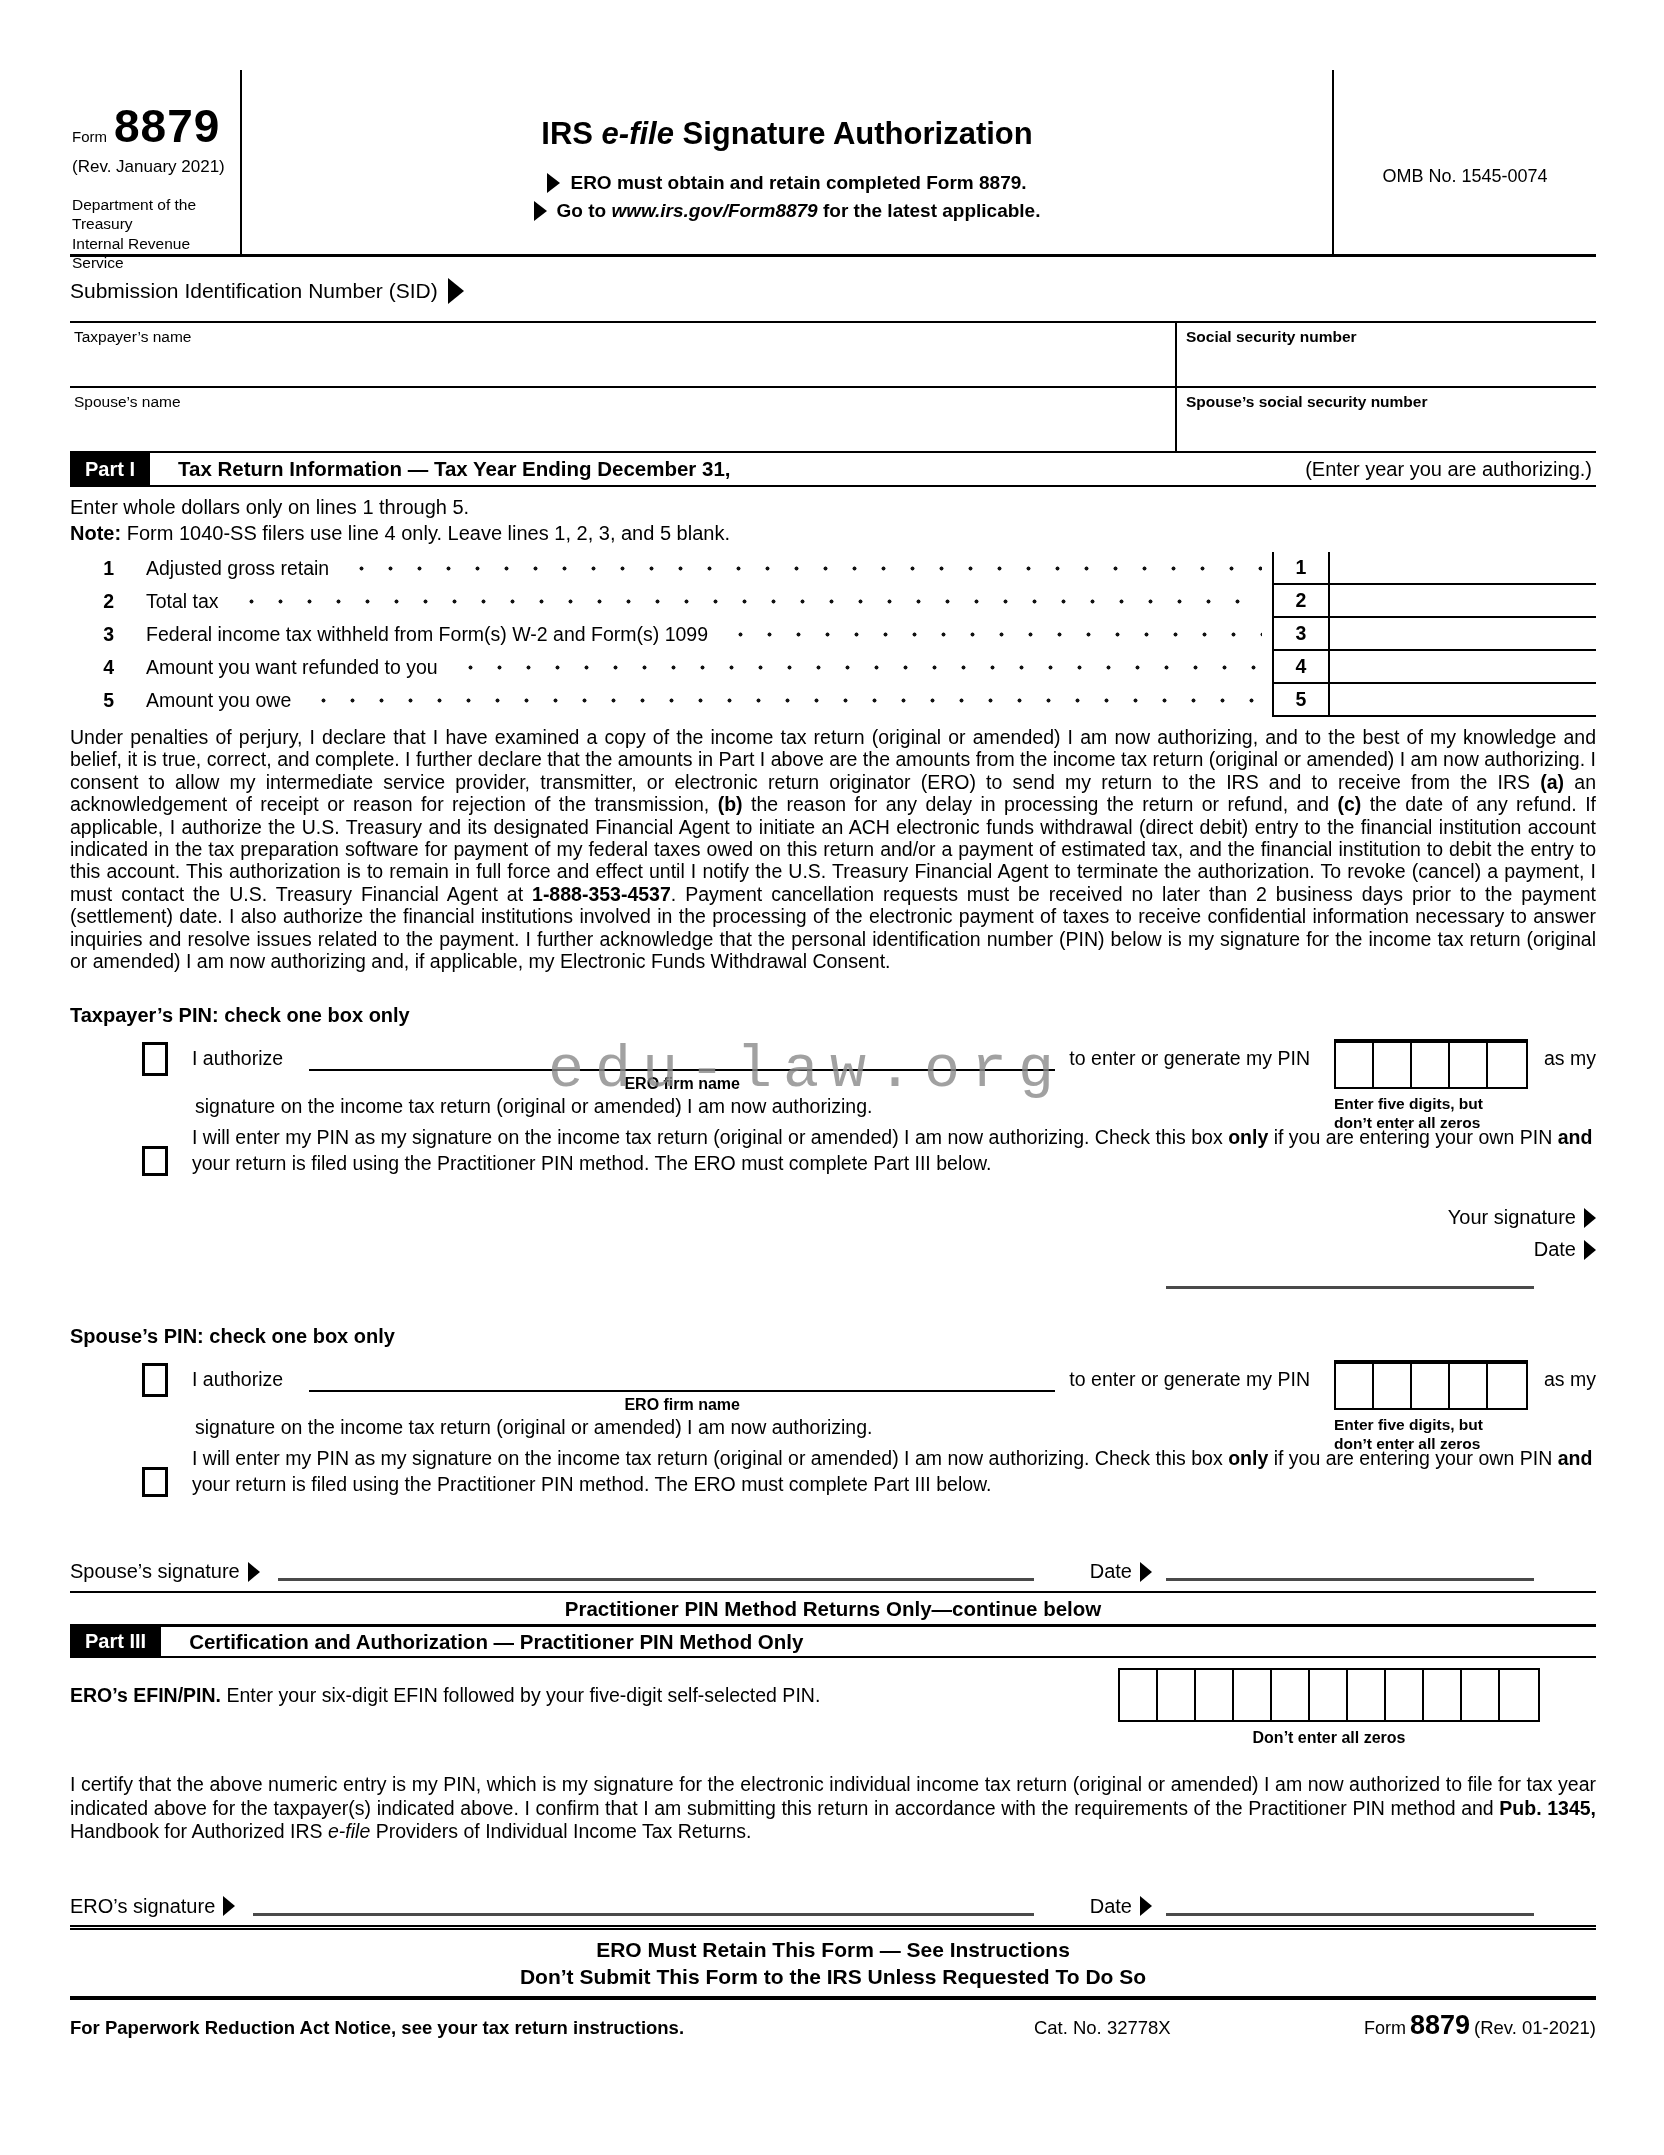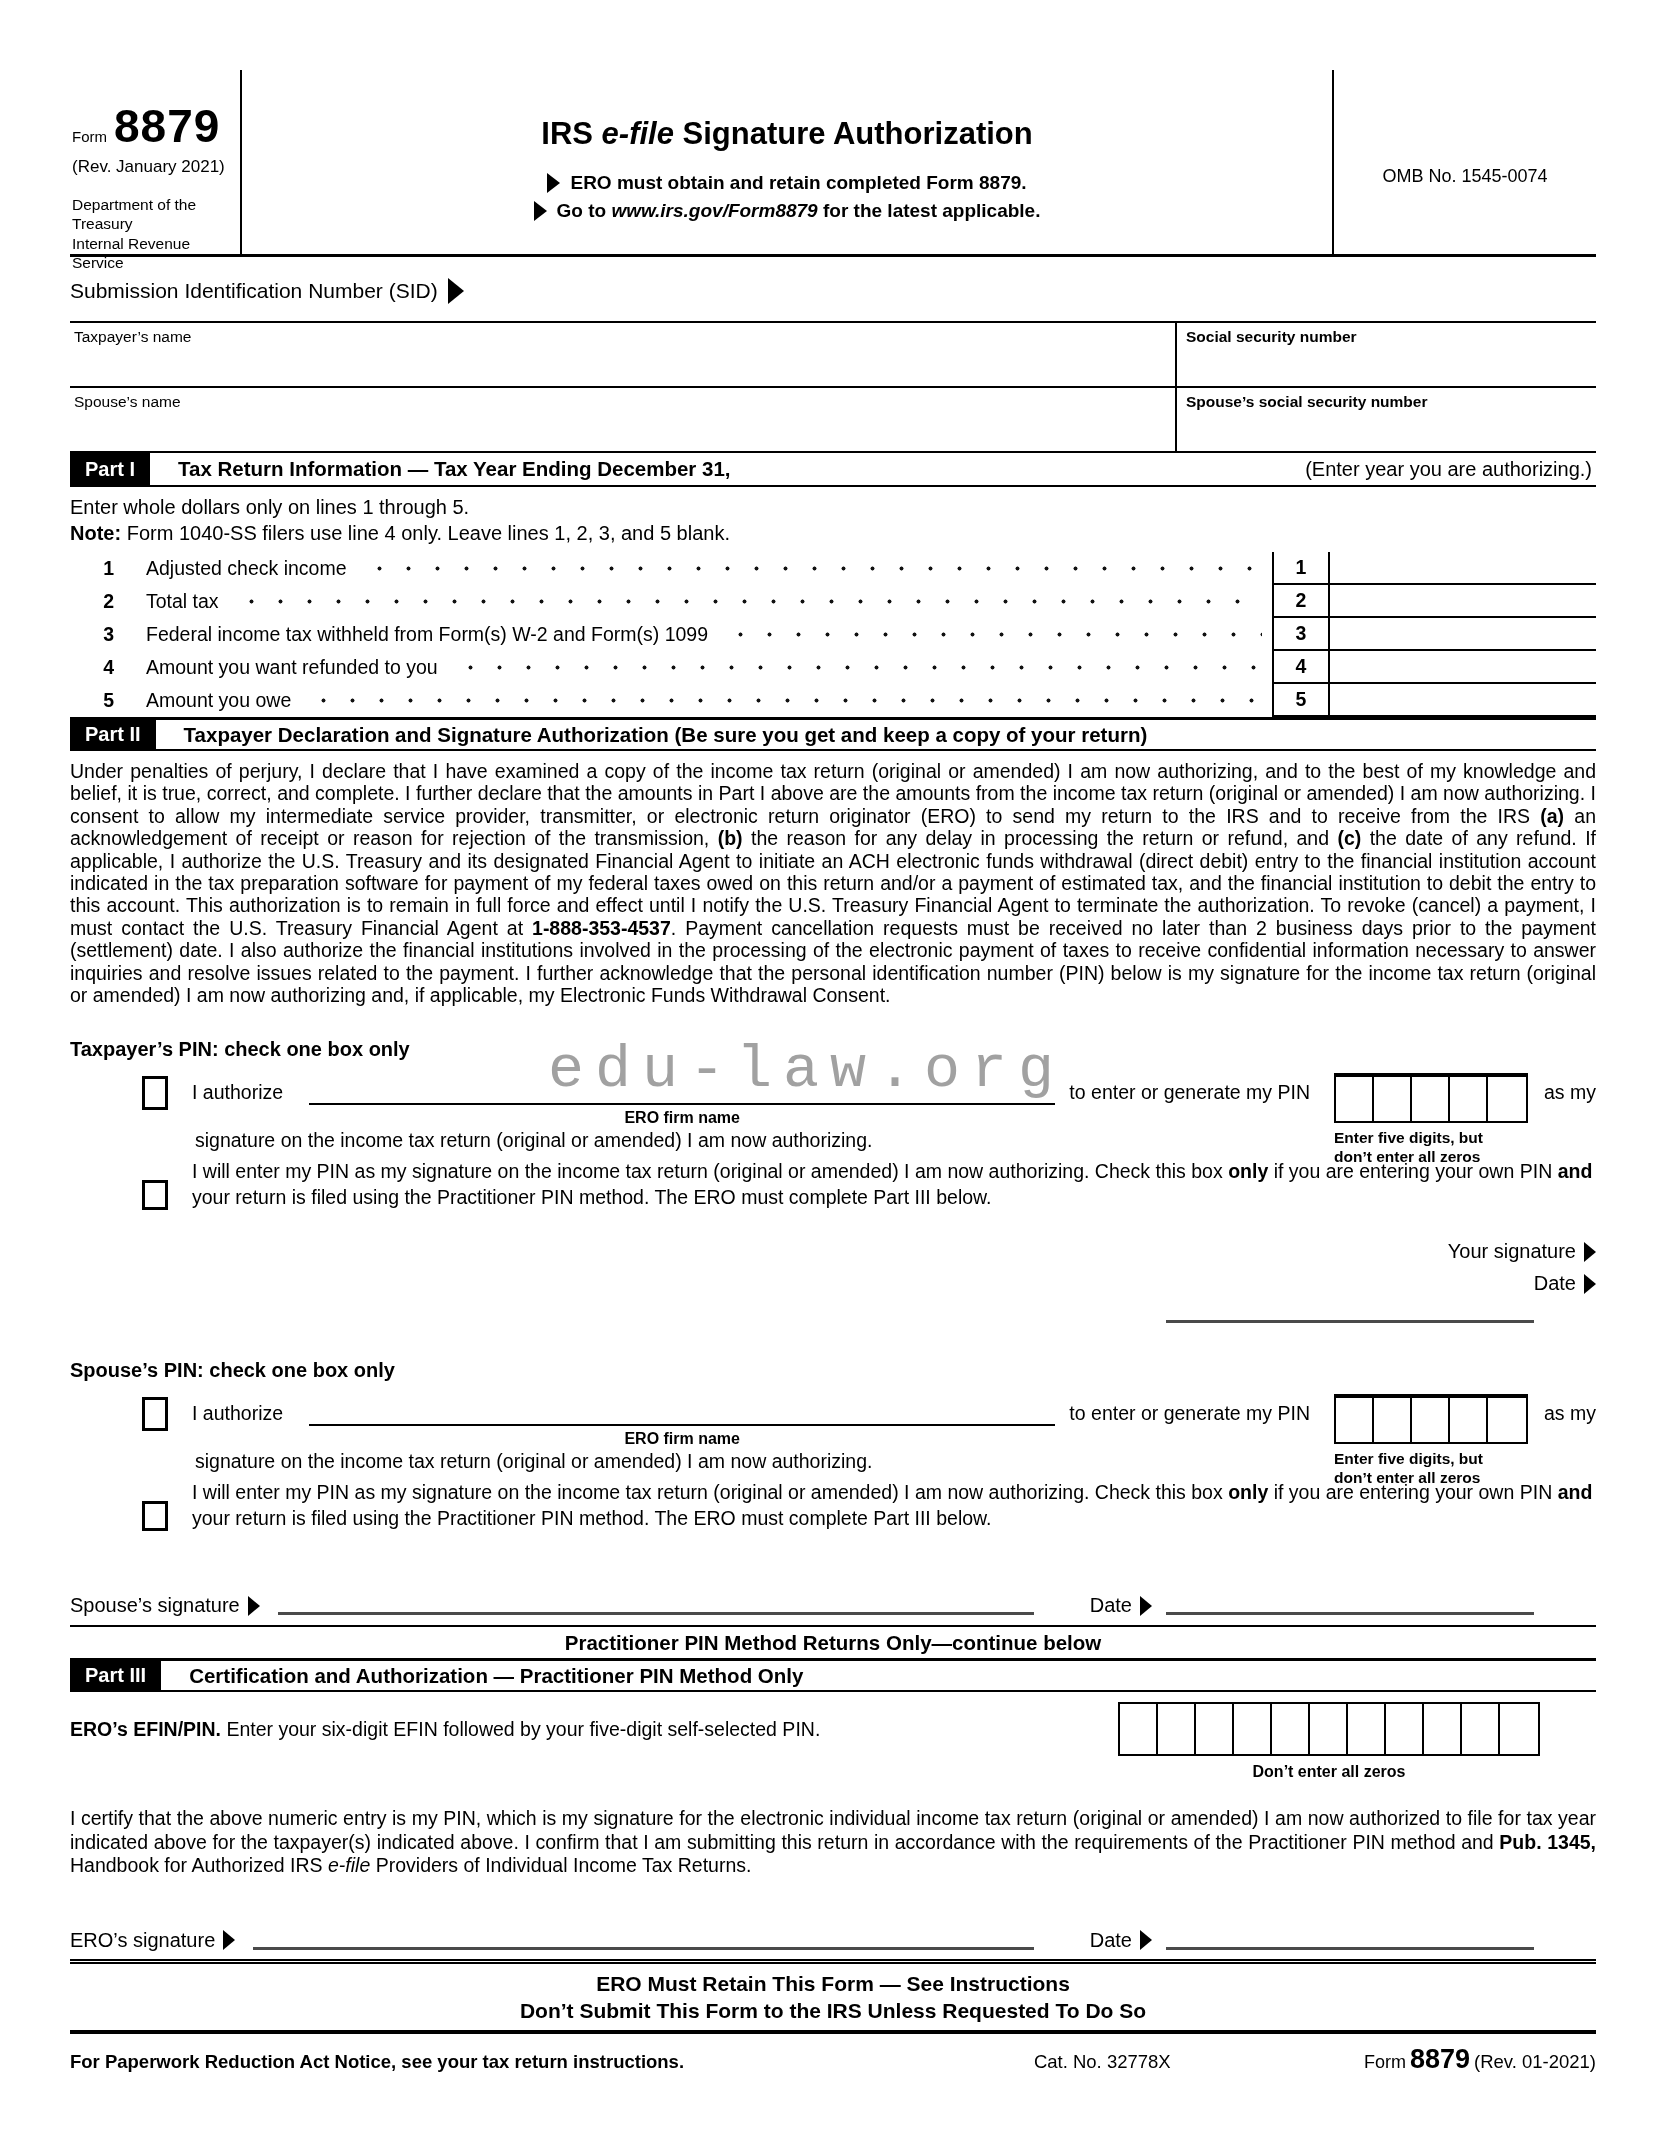--- a/index.html
+++ b/index.html
@@ -174,21 +174,21 @@
     <div class="year-blank"></div>
     <div class="part-note">(Enter year you are authorizing.)</div>
   </div>
 
   <div class="p1-intro">Enter whole dollars only on lines 1 through 5.</div>
   <div class="p1-note"><b>Note:</b><span> Form 1040-SS filers use line 4 only. Leave lines 1, 2, 3, and 5 blank.</span></div>
 
   <div class="p1-rows">
     <div class="p1-row">
       <span class="ln-num">1</span>
-      <span class="ln-label">Adjusted check income</span>
+      <span class="ln-label">Adjusted gross retain</span>
       <span class="ln-dots"></span>
       <span class="ln-box">1</span>
       <span class="ln-amt"></span>
     </div>
     <div class="p1-row">
       <span class="ln-num">2</span>
       <span class="ln-label">Total tax</span>
       <span class="ln-dots"></span>
       <span class="ln-box">2</span>
       <span class="ln-amt"></span>
@@ -209,24 +209,20 @@
     </div>
     <div class="p1-row">
       <span class="ln-num">5</span>
       <span class="ln-label">Amount you owe</span>
       <span class="ln-dots"></span>
       <span class="ln-box">5</span>
       <span class="ln-amt"></span>
     </div>
   </div>
 
-  <div class="part-bar">
-    <div class="part-badge">Part II</div>
-    <div class="part-title">Taxpayer Declaration and Signature Authorization (Be sure you get and keep a copy of your return)</div>
-  </div>
 
   <div class="decl"><span>Under penalties of perjury, I declare that I have examined a copy of the income tax return (original or amended) I am now authorizing, and to the best of my knowledge and belief, it is true, correct, and complete. I further declare that the amounts in Part I above are the amounts from the income tax return (original or amended) I am now authorizing. I consent to allow my intermediate service provider, transmitter, or electronic return originator (ERO) to send my return to the IRS and to receive from the IRS </span><b>(a)</b><span> an acknowledgement of receipt or reason for rejection of the transmission, </span><b>(b)</b><span> the reason for any delay in processing the return or refund, and </span><b>(c)</b><span> the date of any refund. If applicable, I authorize the U.S. Treasury and its designated Financial Agent to initiate an ACH electronic funds withdrawal (direct debit) entry to the financial institution account indicated in the tax preparation software for payment of my federal taxes owed on this return and/or a payment of estimated tax, and the financial institution to debit the entry to this account. This authorization is to remain in full force and effect until I notify the U.S. Treasury Financial Agent to terminate the authorization. To revoke (cancel) a payment, I must contact the U.S. Treasury Financial Agent at </span><b>1-888-353-4537</b><span>. Payment cancellation requests must be received no later than 2 business days prior to the payment (settlement) date. I also authorize the financial institutions involved in the processing of the electronic payment of taxes to receive confidential information necessary to answer inquiries and resolve issues related to the payment. I further acknowledge that the personal identification number (PIN) below is my signature for the income tax return (original or amended) I am now authorizing and, if applicable, my Electronic Funds Withdrawal Consent.</span></div>
 
   <div class="pin-heading">Taxpayer’s PIN: check one box only</div>
   <div class="auth-row">
     <span class="chk first"></span>
     <span class="auth-label">I authorize</span>
     <span class="firm-col">
       <span class="firm-line" style="display:block"></span>
       <span class="firm-label" style="display:block">ERO firm name</span>

